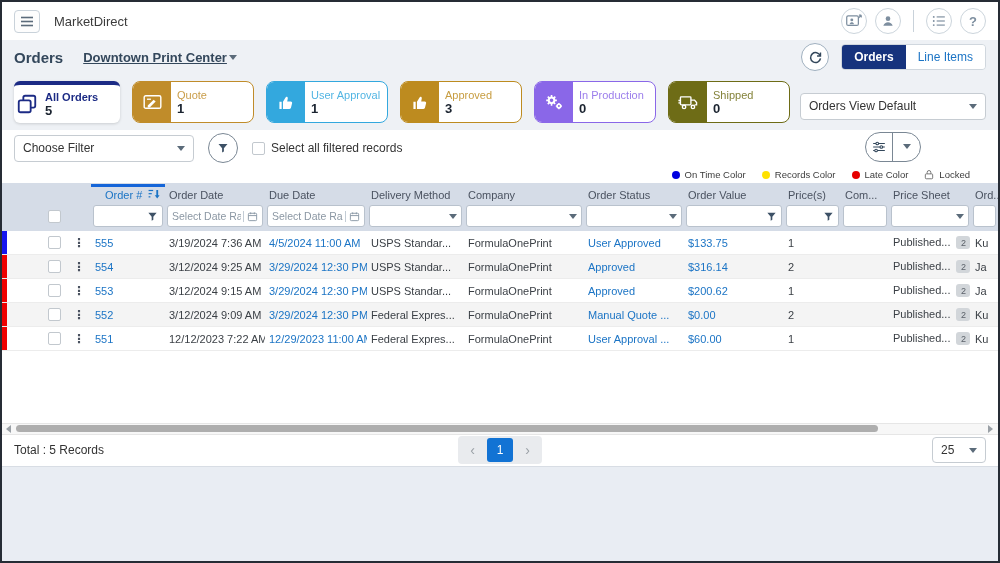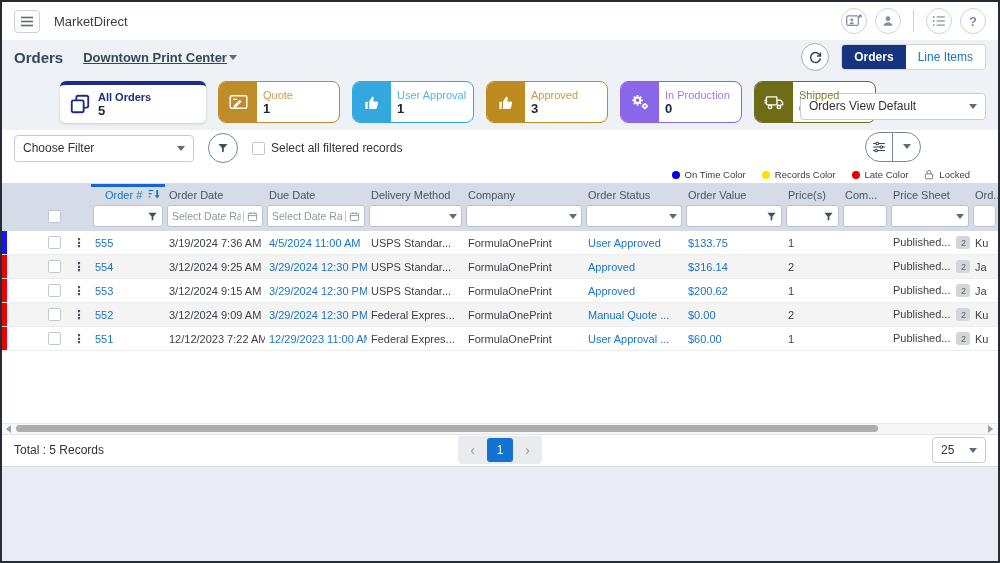--- a/index.html
+++ b/index.html
@@ -29,21 +29,21 @@
   .refresh-btn { width:28px; height:28px; border:1.5px solid #9fb0bf; border-radius:50%; display:flex;
                  align-items:center; justify-content:center; cursor:pointer; background:#fff; }
   .toggle { display:flex; border-radius:4px; overflow:hidden; border:1px solid #d0d7de; }
   .tog-btn { font-size:12px; padding:5px 12px; cursor:pointer; }
   .tog-active { color:#fff; font-weight:bold; }
   .tog-inactive { background:#fff; color:#1b74c5; }
 
   
   .cards { height:56px; background:#eef1f5; display:flex; align-items:center; gap:12px; padding:0 12px; flex:0 0 auto; }
   .card { height:42px; background:#fff; display:flex; align-items:stretch; cursor:pointer; width:122px; }
-  .card-all { border-radius:6px; border-top:4px solid; box-shadow:0 1px 3px rgba(0,0,0,.15); align-items:center; padding:0 8px; width:146px;margin-left:46px; }
+  .card-all { border-radius:6px; border-top:4px solid; box-shadow:0 1px 3px rgba(0,0,0,.15); align-items:center; padding:0 1px; width:106px; }
   .card-themed { border:1px solid; border-radius:8px; }
   .card-iconblock { width:38px; border-radius:7px 0 0 7px; display:flex; align-items:center; justify-content:center; flex:0 0 auto; }
   .card-body { padding:3px 6px; display:flex; flex-direction:column; justify-content:center; overflow:hidden; }
   .card-label { font-size:11px; white-space:nowrap; opacity:.85; }
   .card-count { font-size:13px; font-weight:bold; color:#1b2430; }
 
   
   .filterbar { height:36px; background:#fff; display:flex; align-items:center; padding:0 12px; gap:14px; flex:0 0 auto; }
   .sel { background:#fff; border:1px solid #c6ccd2; border-radius:4px; height:27px; display:flex;
          align-items:center; padding:0 8px; font-size:12px; color:#333; cursor:pointer; }

